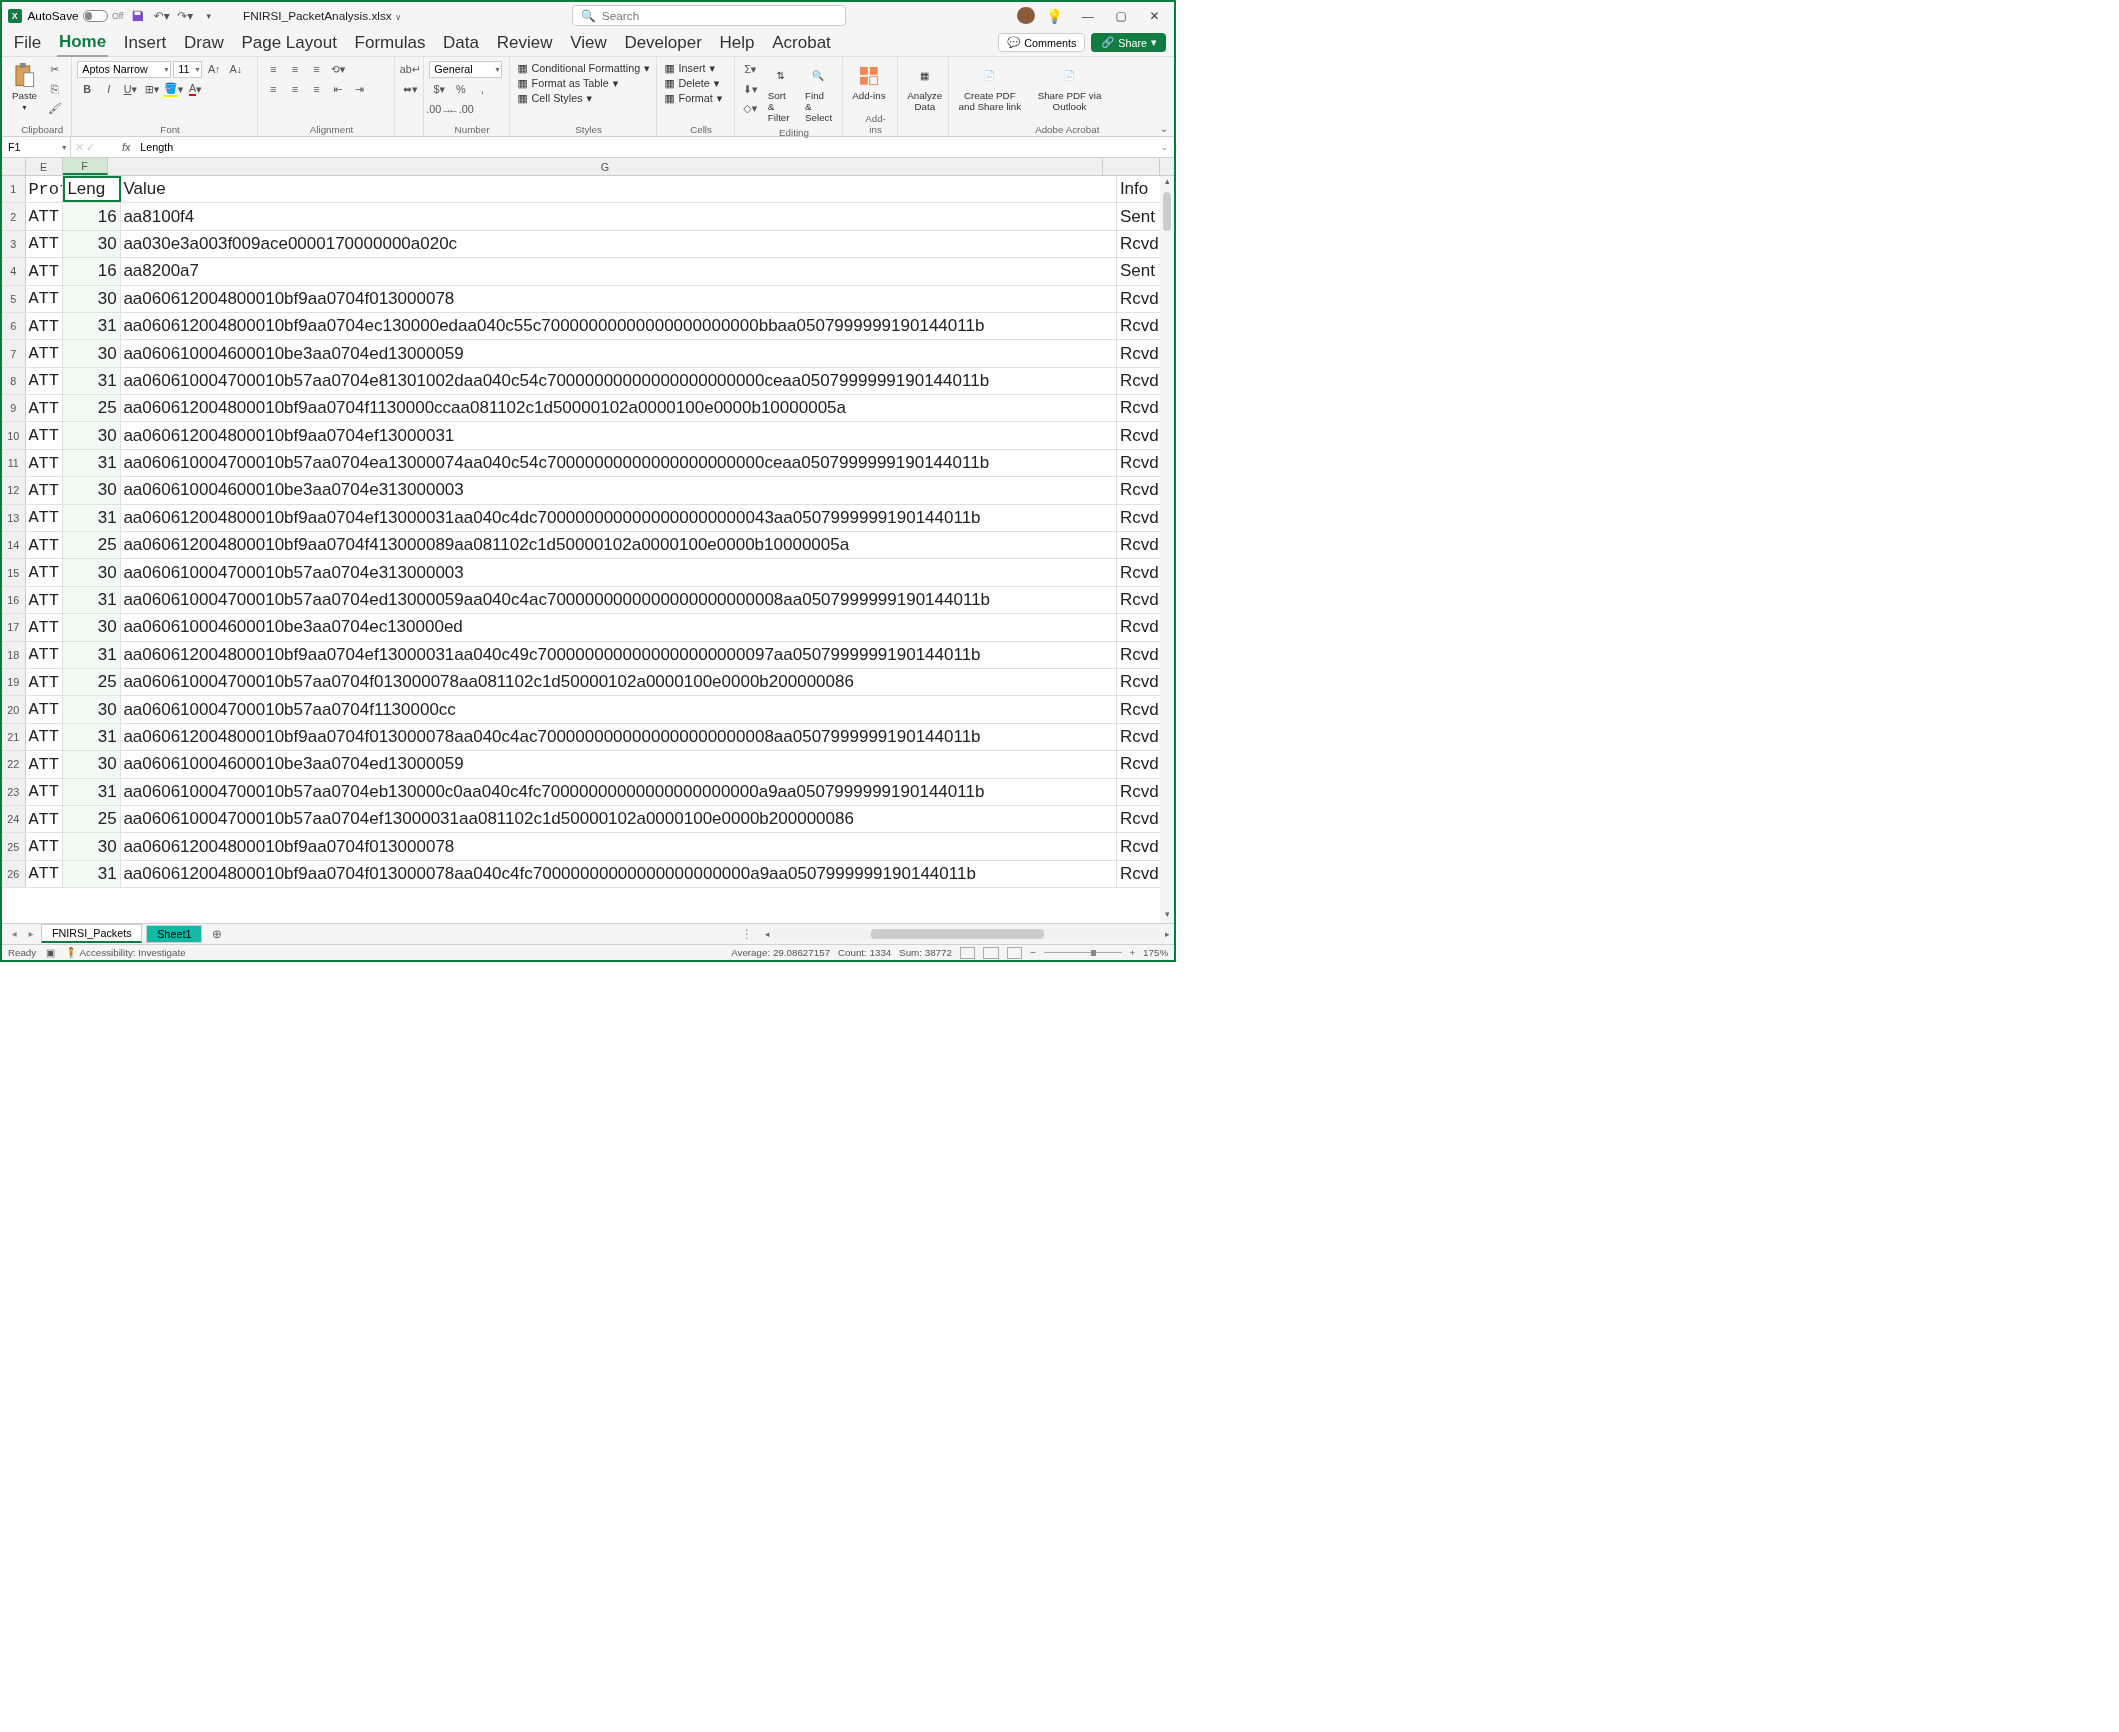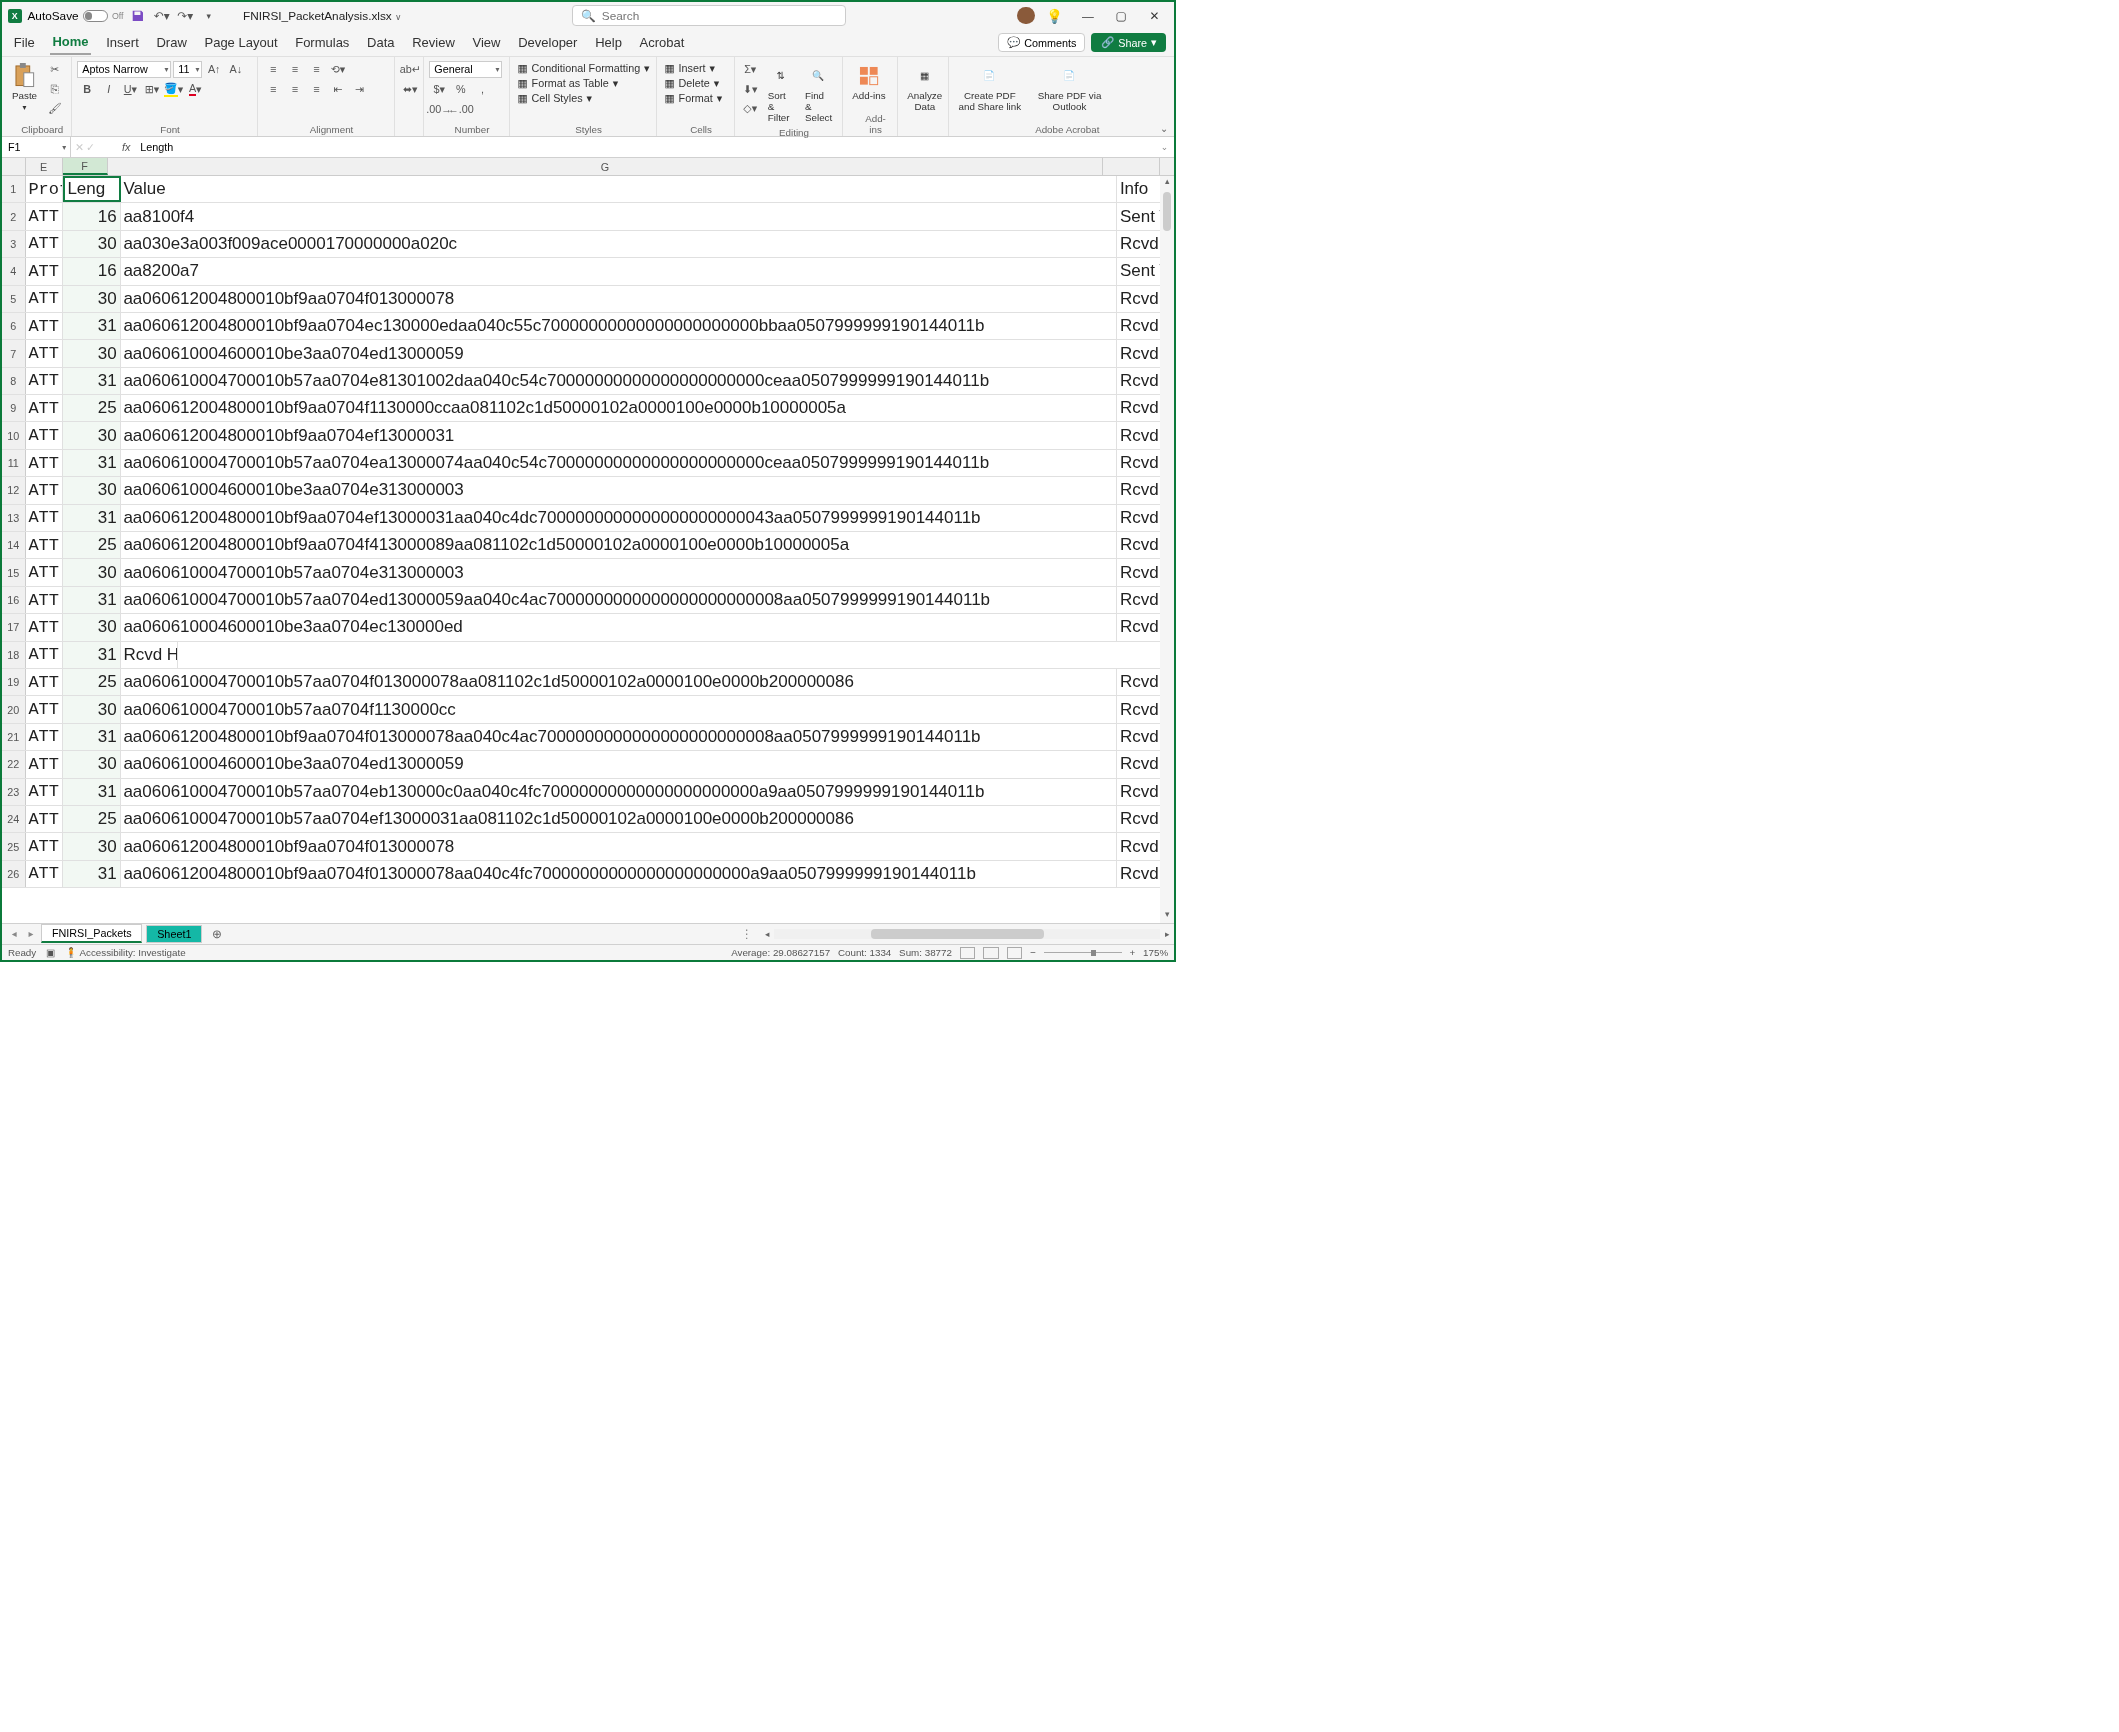--- a/index.html
+++ b/index.html
@@ -9,21 +9,21 @@
 .titlebar .autosave { display: flex; align-items: center; gap: 3.9px; }
 .titlebar .toggle { width: 25.5px; height: 11.8px; border: 1px solid #888; border-radius: 5.9px; position: relative; background: #fff; }
 .titlebar .toggle-knob { width: 7.8px; height: 7.8px; background: #888; border-radius: 50%; position: absolute; top: 1px; left: 1px; }
 .titlebar .qat-btn { width: 17.6px; height: 17.6px; display: flex; align-items: center; justify-content: center; color: #555; cursor: pointer; }
 .titlebar .filename { margin-left: 19.6px; font-size: 11.8px; color: #222; }
 .titlebar .searchbox { margin-left: auto; margin-right: auto; display: flex; align-items: center; width: 274px; height: 21.6px; border: 1px solid #ccc; border-radius: 3.9px; padding: 0 7.8px; background: #fff; gap: 5.9px; }
 .titlebar .searchbox input { border: none; outline: none; font-size: 11.8px; flex: 1; color: #666; background: transparent; }
 .titlebar .winbtn { width: 27.4px; height: 27.4px; display: flex; align-items: center; justify-content: center; color: #333; cursor: pointer; }
 .titlebar .avatar { width: 17.6px; height: 17.6px; border-radius: 50%; background: #8a5a3a; }
 .tabs-row { display: flex; align-items: center; height: 27.4px; background: #f5f5f5; border-bottom: 1px solid #e0e0e0; padding-left: 9.8px; gap: 13.7px; }
-.tabs-row .tab { font-size: 13px; color: #333; padding: 3.9px 2px; cursor: pointer; }
+.tabs-row .tab { font-size: 17px; color: #333; padding: 3.9px 2px; cursor: pointer; }
 .tabs-row .tab.active { color: #107c41; border-bottom: 2px solid #a3a3a3; font-weight: 600; }
 .tabs-row .right { margin-left: auto; display: flex; gap: 5.9px; padding-right: 7.8px; }
 .tabs-row .comments-btn { border: 1px solid #ccc; border-radius: 3.9px; padding: 2px 7.8px; font-size: 10.8px; display: flex; align-items: center; gap: 3.9px; background: #fff; cursor: pointer; }
 .tabs-row .share-btn { background: #107c41; color: #fff; border-radius: 3.9px; padding: 2px 9.8px; font-size: 10.8px; display: flex; align-items: center; gap: 3.9px; cursor: pointer; }
 .ribbon { display: flex; background: #f5f5f5; height: 80px; border-bottom: 1px solid #d0d0d0; }
 .ribbon .group { border-right: 1px solid #e0e0e0; display: flex; flex-direction: column; justify-content: space-between; padding: 3.9px 5.9px 1px; position: relative; }
 .ribbon .group-label { font-size: 9.8px; color: #666; text-align: center; padding-top: 2px; margin-left: 12px; }
 .ribbon .group-content { display: flex; align-items: flex-start; gap: 3.9px; flex: 1; }
 .ribbon .bigbtn { display: flex; flex-direction: column; align-items: center; gap: 2px; padding: 2px 3.9px; cursor: pointer; font-size: 9.8px; color: #333; }
 .ribbon .bigbtn .bi { width: 25.5px; height: 25.5px; display: flex; align-items: center; justify-content: center; }
@@ -434,20 +434,21 @@
           <div class="rh">17</div>
           <div class="cell colE">ATT</div>
           <div class="cell colF sel-col">30</div>
           <div class="cell colG">aa060610004600010be3aa0704ec130000ed</div>
           <div class="cell colH">Rcvd Ha</div>
         </div>
         <div class="row">
           <div class="rh">18</div>
           <div class="cell colE">ATT</div>
           <div class="cell colF sel-col">31</div>
+          <div class="cell colG">aa060612004800010bf9aa0704ef13000031aa040c49c7000000000000000000000097aa0507999999190144011b</div>
           <div class="cell colH">Rcvd Ha</div>
         </div>
         <div class="row">
           <div class="rh">19</div>
           <div class="cell colE">ATT</div>
           <div class="cell colF sel-col">25</div>
           <div class="cell colG">aa060610004700010b57aa0704f013000078aa081102c1d50000102a0000100e0000b200000086</div>
           <div class="cell colH">Rcvd Ha</div>
         </div>
         <div class="row">

